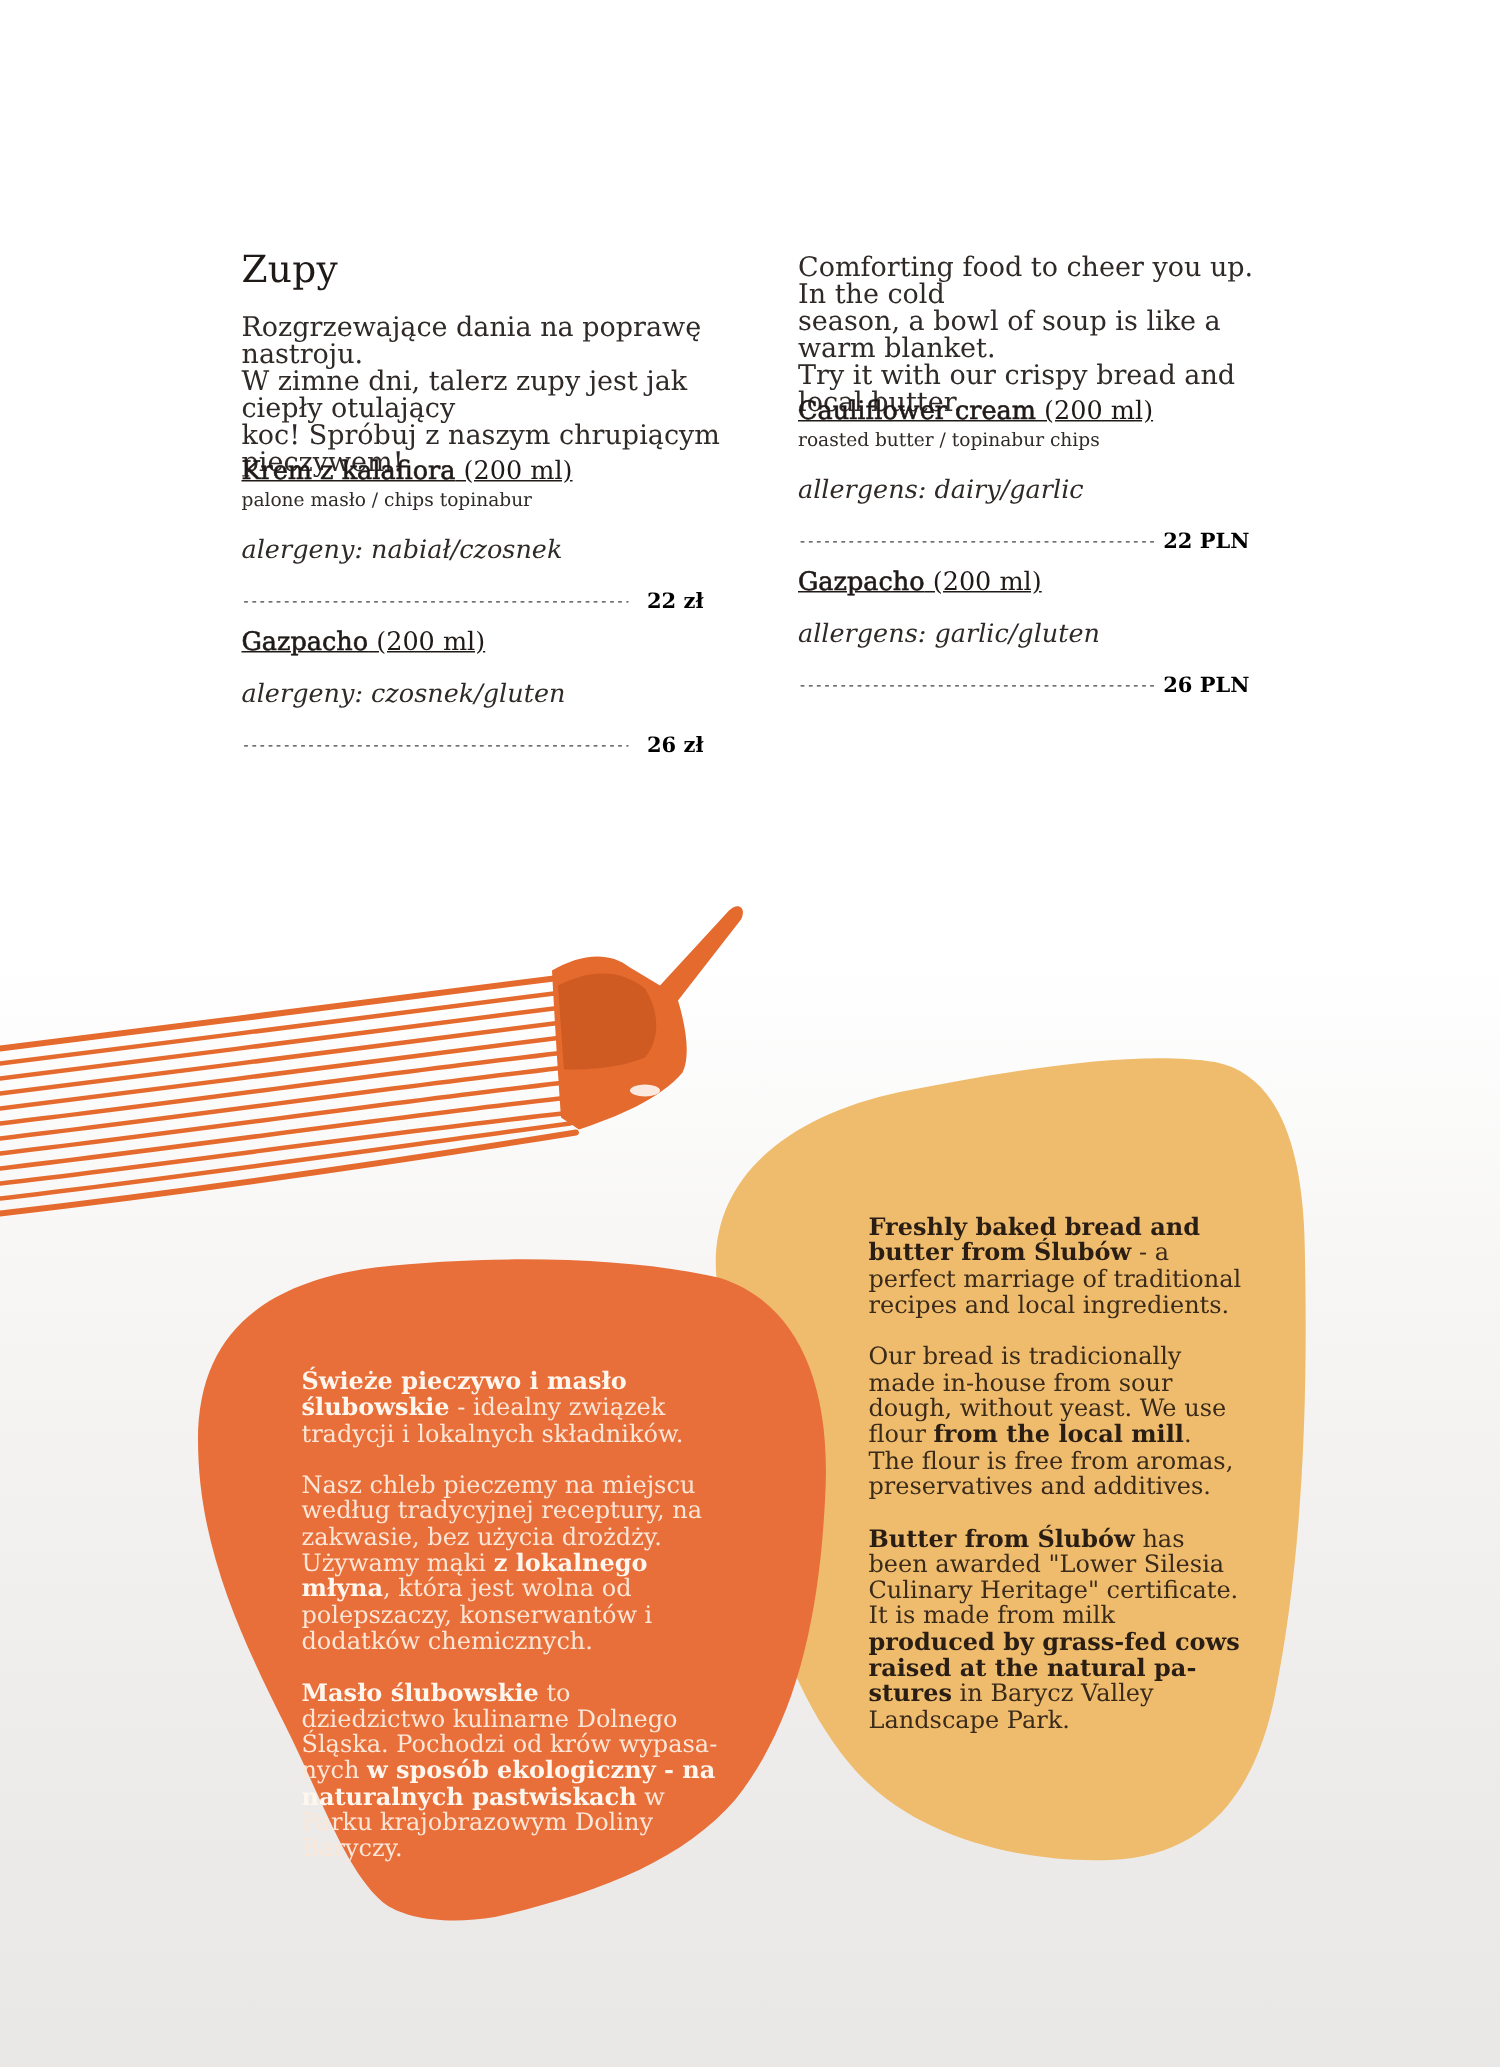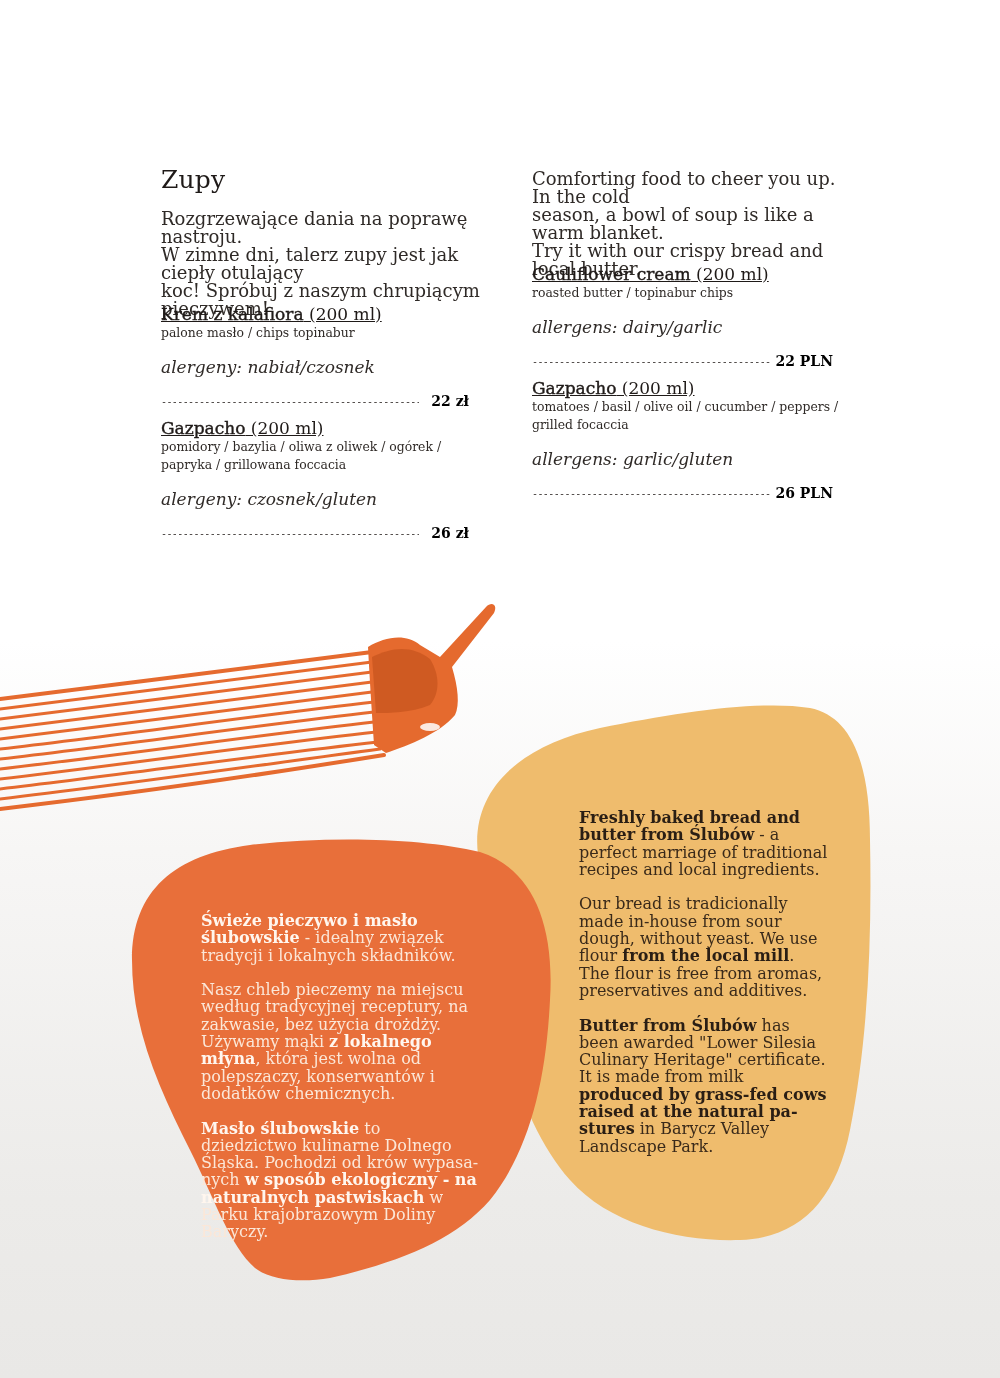--- a/index.html
+++ b/index.html
@@ -54,22 +54,20 @@
     <div class="item-desc">palone masło / chips topinabur</div>
     <div class="item-alg">alergeny: nabiał/czosnek</div>
     <div class="price-row">
       <span class="dash">--------------------------------------------------------</span>
       <span class="price">22 zł</span>
     </div>
   </div>
 
   <div class="item item2">
     <div class="item-name"><b>Gazpacho</b><span> (200 ml)</span></div>
-    <div class="item-desc">pomidory / bazylia / oliwa z oliwek / ogórek /
-papryka / grillowana foccacia</div>
     <div class="item-alg">alergeny: czosnek/gluten</div>
     <div class="price-row">
       <span class="dash">--------------------------------------------------------</span>
       <span class="price">26 zł</span>
     </div>
   </div>
 </div>
 
 <div class="col en">
   <div class="intro">Comforting food to  cheer you up. In the cold
@@ -81,22 +79,20 @@
     <div class="item-desc">roasted butter / topinabur chips</div>
     <div class="item-alg">allergens: dairy/garlic</div>
     <div class="price-row">
       <span class="dash">--------------------------------------------------------</span>
       <span class="price">22 PLN</span>
     </div>
   </div>
 
   <div class="item item2">
     <div class="item-name"><b>Gazpacho</b><span> (200 ml)</span></div>
-    <div class="item-desc">tomatoes / basil / olive oil / cucumber / peppers /
-grilled focaccia</div>
     <div class="item-alg">allergens: garlic/gluten</div>
     <div class="price-row">
       <span class="dash">--------------------------------------------------------</span>
       <span class="price">26 PLN</span>
     </div>
   </div>
 </div>
 
 <svg class="stroke" viewBox="0 0 500 220" width="500" height="220">
   <g fill="none" stroke="#e56a2e" stroke-linecap="round">

